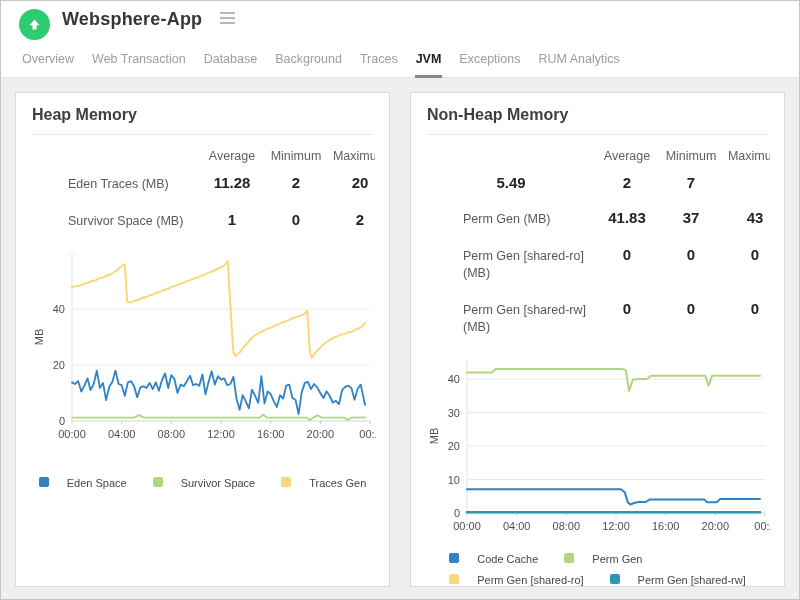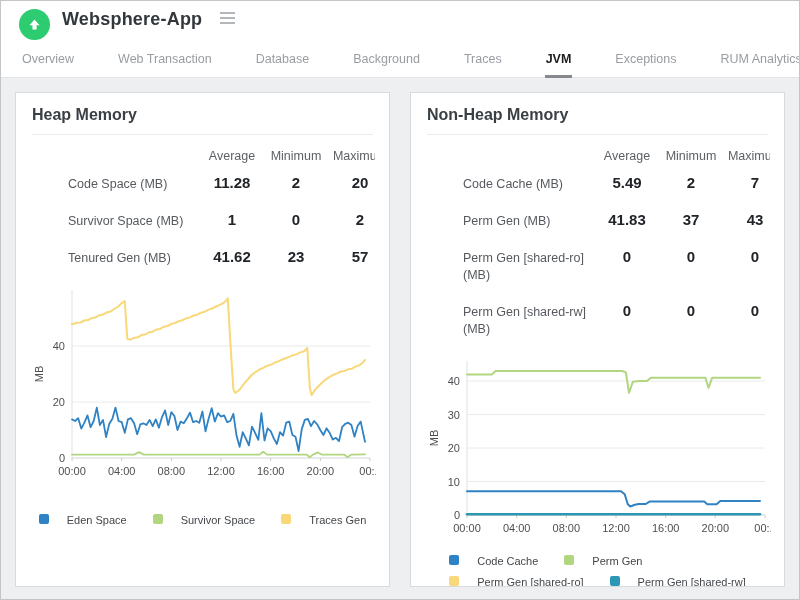--- a/index.html
+++ b/index.html
@@ -7,21 +7,21 @@
   .page { width:800px; height:600px; border:1px solid #c3c6c9; background:#fff; overflow:hidden; }
 
   
   .hdr { display:flex; align-items:flex-start; gap:12px; padding:8px 18px; height:46px; background:#fff; }
   .status-circle { width:31px; height:31px; border-radius:50%; background:#2ecc71; display:flex; align-items:center; justify-content:center; flex:0 0 auto; }
   .app-title { font-size:18px; font-weight:bold; color:#32373c; letter-spacing:.2px; }
   .burger { display:flex; flex-direction:column; gap:3px; margin-left:4px; cursor:pointer; padding:3px 2px; }
   .burger span { display:block; width:15px; height:2px; background:#b3b7bb; }
 
   
-  .tabs { display:flex; gap:42px; padding:0 20px; border-bottom:1px solid #e2e4e7; background:#fff; height:31px; align-items:flex-end; }
+  .tabs { display:flex; gap:16px; padding:0 20px; border-bottom:1px solid #e2e4e7; background:#fff; height:31px; align-items:flex-end; }
   .tab { font-size:12.5px; color:#989da2; padding:6px 1px 9px; cursor:pointer; white-space:nowrap; border-bottom:3px solid transparent; margin-bottom:-1px; }
   .tab.active { color:#1b1d1f; font-weight:bold; border-bottom-color:#85898d; }
 
   
   .content { background:#edeff0; height:521px; padding:14px 14px 12px; display:flex; gap:20px; }
   .panel { width:376px; height:495px; background:#fff; border:1px solid #d8dbde; padding:13px 16px; overflow:hidden; }
   .panel-title { font-size:16px; font-weight:bold; color:#3a3f44; padding-bottom:10px; }
   .divider { height:1px; background:#e9ebed; }
 
   
@@ -80,36 +80,30 @@
       <div class="panel-title">Heap Memory</div>
       <div class="divider"></div>
       <div class="stats">
           <div class="trow thead">
             <div class="m-label"></div>
             <div class="col-h">Average</div>
             <div class="col-h">Minimum</div>
             <div class="col-h">Maximum</div>
           </div>
           <div class="trow">
-            <div class="m-label">Code Space (MB)</div>
+            <div class="m-label">Eden Traces (MB)</div>
             <div class="m-val">11.28</div>
             <div class="m-val">2</div>
             <div class="m-val">20</div>
           </div>
           <div class="trow">
             <div class="m-label">Survivor Space (MB)</div>
             <div class="m-val">1</div>
             <div class="m-val">0</div>
             <div class="m-val">2</div>
-          </div>
-          <div class="trow">
-            <div class="m-label">Tenured Gen (MB)</div>
-            <div class="m-val">41.62</div>
-            <div class="m-val">23</div>
-            <div class="m-val">57</div>
           </div>
         </div>
       <div class="chart"><svg width="344" height="196" viewBox="0 0 344 196">
             <line x1="40" x2="338" y1="174" y2="174" stroke="#d2d5d8" stroke-width="1"></line>
             <text x="33" y="178" text-anchor="end" class="axis">0</text>
             <line x1="40" x2="338" y1="118" y2="118" stroke="#e9eaec" stroke-width="1"></line>
             <text x="33" y="122" text-anchor="end" class="axis">20</text>
             <line x1="40" x2="338" y1="62" y2="62" stroke="#e9eaec" stroke-width="1"></line>
             <text x="33" y="66" text-anchor="end" class="axis">40</text>
             <line x1="40" x2="40" y1="6" y2="174" stroke="#dfe1e4" stroke-width="1"></line>
@@ -154,21 +148,20 @@
       <div class="panel-title">Non-Heap Memory</div>
       <div class="divider"></div>
       <div class="stats">
           <div class="trow thead">
             <div class="m-label"></div>
             <div class="col-h">Average</div>
             <div class="col-h">Minimum</div>
             <div class="col-h">Maximum</div>
           </div>
           <div class="trow">
-            <div class="m-label">Code Cache (MB)</div>
             <div class="m-val">5.49</div>
             <div class="m-val">2</div>
             <div class="m-val">7</div>
           </div>
           <div class="trow">
             <div class="m-label">Perm Gen (MB)</div>
             <div class="m-val">41.83</div>
             <div class="m-val">37</div>
             <div class="m-val">43</div>
           </div>

